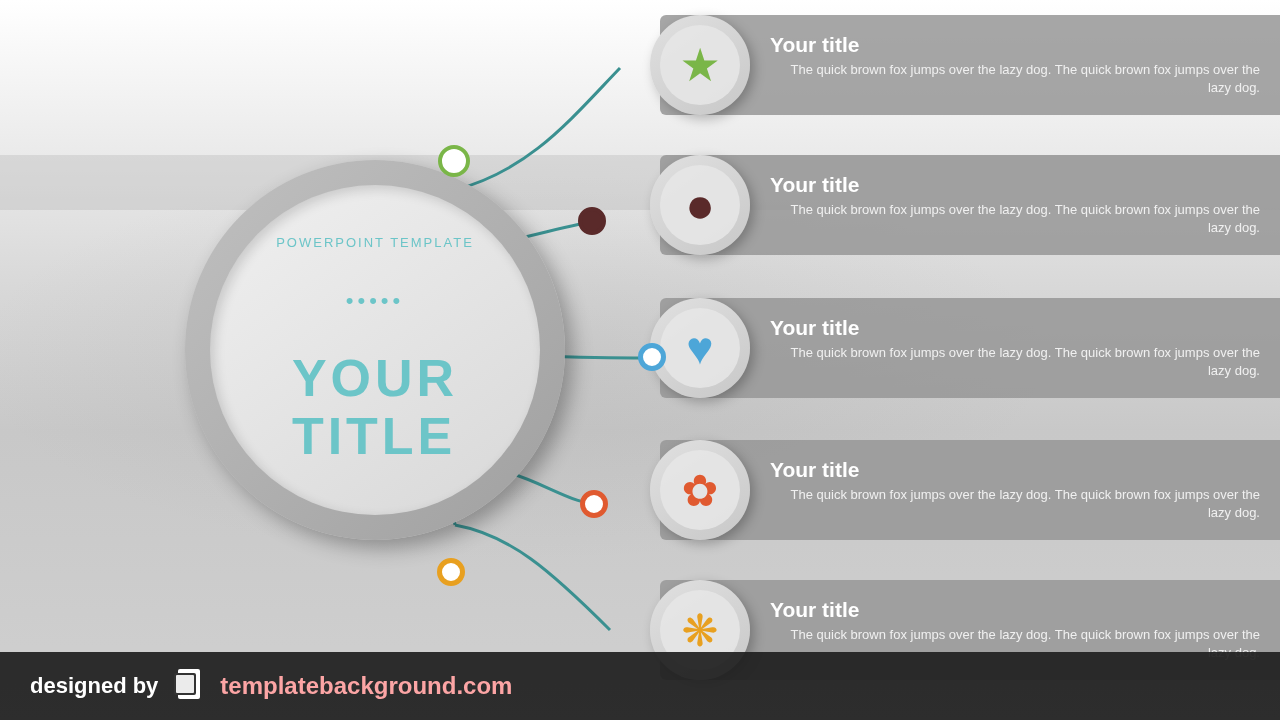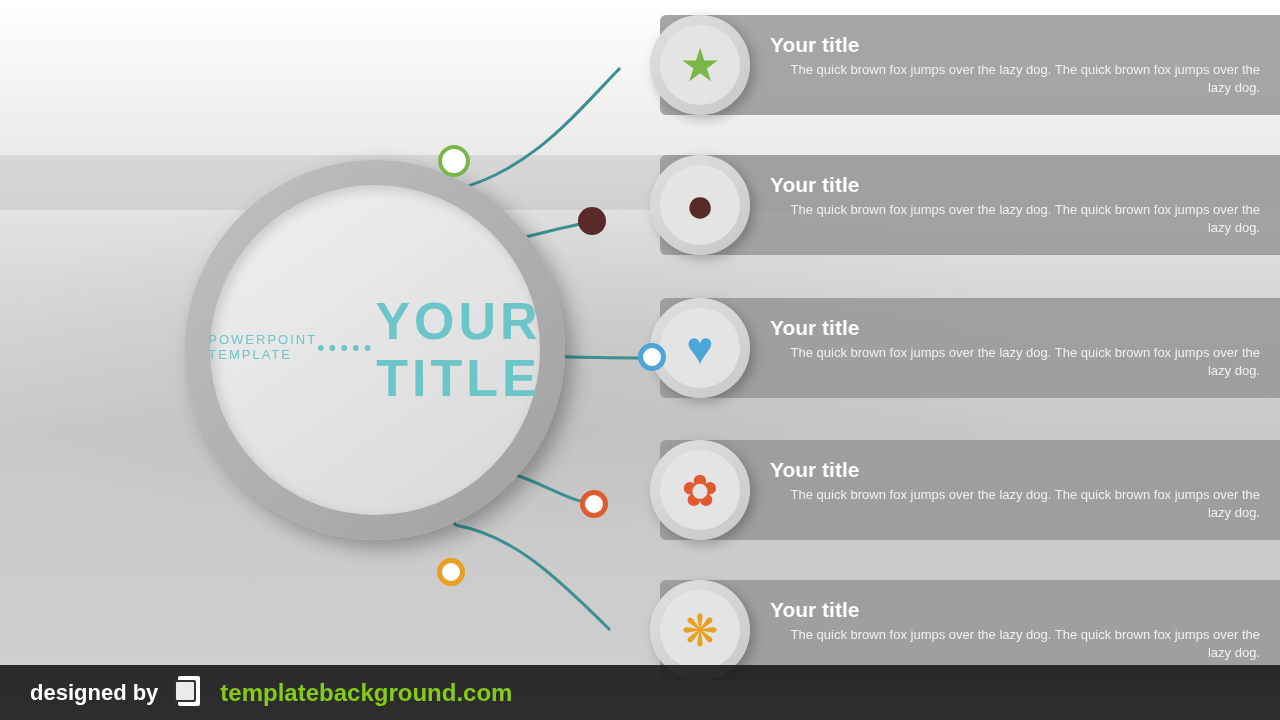--- a/index.html
+++ b/index.html
@@ -53,45 +53,46 @@
       align-items: center;
       justify-content: center;
       box-shadow: 8px 8px 20px rgba(0,0,0,0.3);
     }
     .big-circle-inner {
       width: 330px;
       height: 330px;
       border-radius: 50%;
       background: linear-gradient(145deg, #f0f0f0 0%, #d8d8d8 100%);
       display: flex;
-      flex-direction: row;
+      flex-direction: column;
       align-items: center;
       justify-content: center;
       box-shadow: inset 4px 4px 12px rgba(0,0,0,0.15);
+      gap: 32px;
     }
     .circle-subtitle {
       color: #6cc5c8;
       font-size: 13px;
       letter-spacing: 2px;
       text-transform: uppercase;
       margin-bottom: 6px;
     }
     .circle-dots {
       color: #6cc5c8;
       font-size: 22px;
       letter-spacing: 4px;
       margin-bottom: 4px;
     }
     .circle-title {
       color: #6cc5c8;
       font-size: 52px;
       font-weight: bold;
       letter-spacing: 4px;
       line-height: 1.1;
-      text-align: center;
+      text-align: left;
       text-transform: uppercase;
     }
 
     
     .curve-svg {
       position: absolute;
       top: 0;
       left: 0;
       width: 1280px;
       height: 720px;
@@ -182,38 +183,38 @@
       border-radius: 50%;
       z-index: 15;
     }
 
     
     .bottom-bar {
       position: absolute;
       bottom: 0;
       left: 0;
       right: 0;
-      height: 55px;
+      height: 68px;
       background: rgba(30,30,30,0.92);
       z-index: 20;
       display: flex;
       align-items: center;
       padding: 5px 30px;
     }
     .bottom-bar-text {
       color: white;
       font-size: 22px;
       font-weight: bold;
     }
     .office-icon {
       margin: 0 12px;
       display: inline-block;
     }
     .bottom-bar-url {
-      color: #84cc16;
+      color: #fca5a5;
       font-size: 24px;
       font-weight: bold;
     }
     .icon-circle-bg-1 { background: rgba(230,230,230,0.9); }
     .icon-circle-bg-2 { background: rgba(230,230,230,0.9); }
     .icon-circle-bg-3 { background: rgba(230,230,230,0.9); }
     .icon-circle-bg-4 { background: rgba(230,230,230,0.9); }
     .icon-circle-bg-5 { background: rgba(230,230,230,0.9); }
   </style>
 </head>

